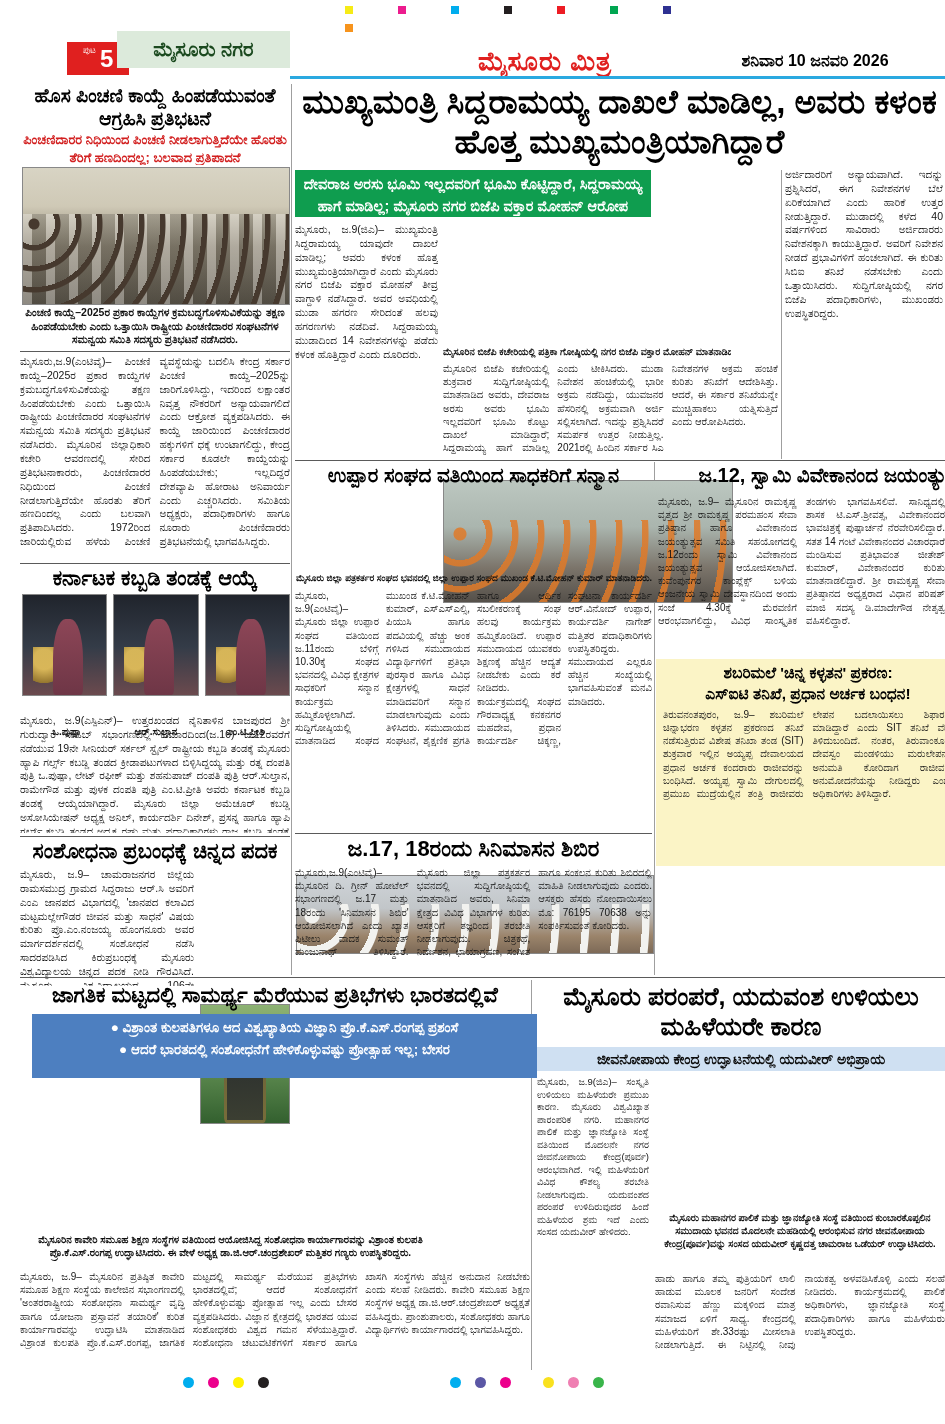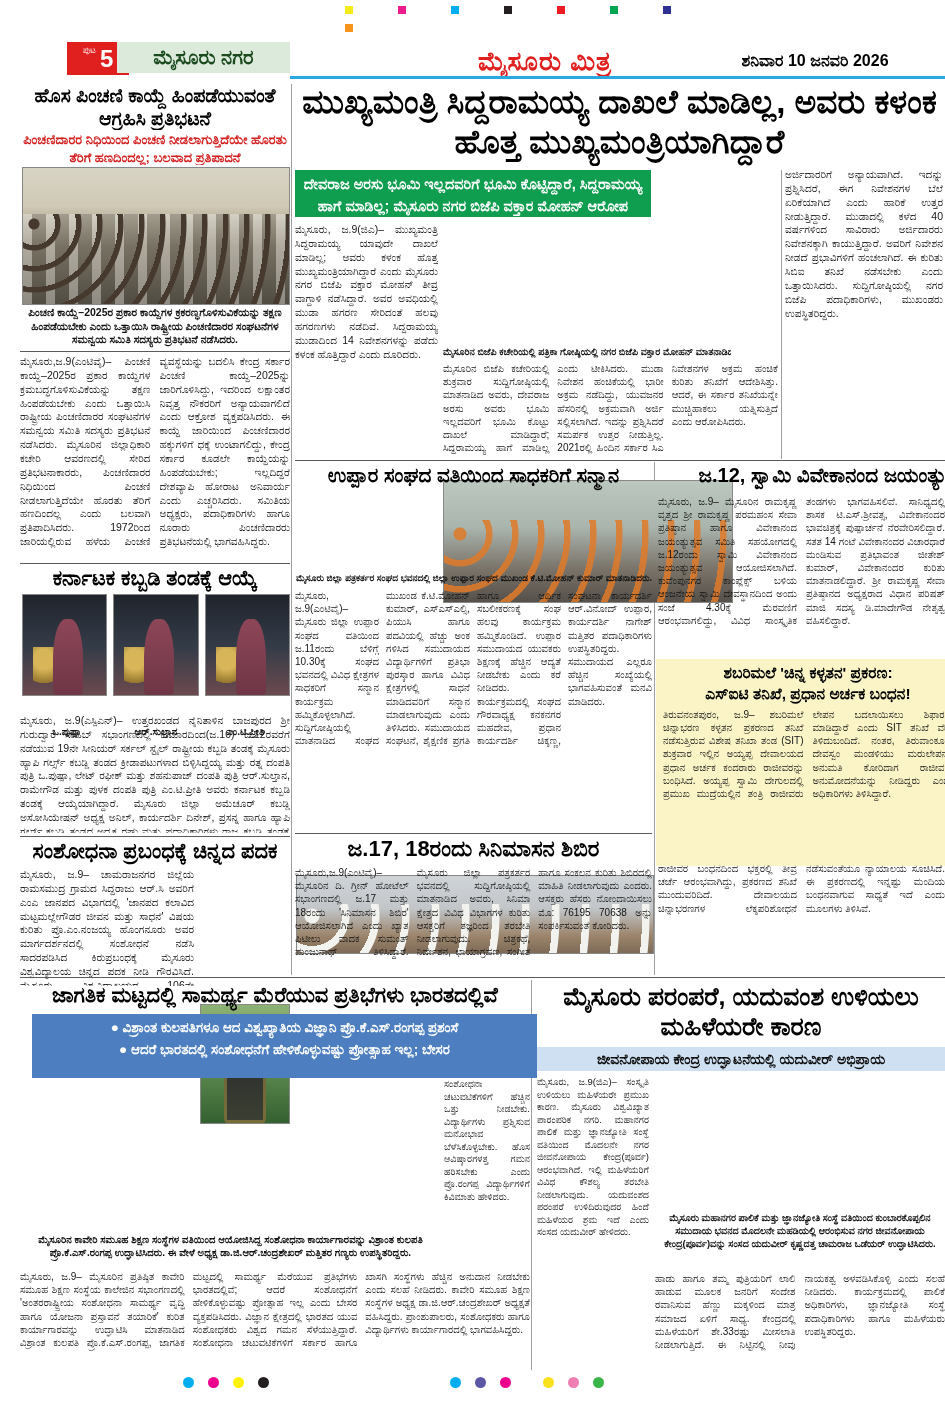--- a/index.html
+++ b/index.html
@@ -64,38 +64,38 @@
 <body>
 
 <div class="page">
 
   <div class="abs" style="left:345px;top:6px;width:420px;height:10px;"><span class="reg-sq" style="background: rgb(246, 235, 22);"></span><span class="reg-sq" style="background: rgb(236, 28, 142);"></span><span class="reg-sq" style="background: rgb(0, 173, 238);"></span><span class="reg-sq" style="background: rgb(35, 31, 32);"></span><span class="reg-sq" style="background: rgb(237, 28, 36);"></span><span class="reg-sq" style="background: rgb(0, 166, 81);"></span><span class="reg-sq" style="background: rgb(46, 49, 146);"></span><span class="reg-sq" style="background: rgb(247, 148, 29);"></span></div>
 
   <div class="abs pagebox" style="left:67px;top:42px;width:62px;height:33px;">
     <span class="lbl">ಪುಟ</span>
     <span class="num">5</span>
   </div>
-  <div class="abs band" style="left:117px;top:42px;width:173px;height:31px;justify-content:center;">
+  <div class="abs band" style="left:117px;top:31px;width:173px;height:37px;justify-content:center;">
     <span>ಮೈಸೂರು ನಗರ</span>
   </div>
   <div class="abs logo" style="left:425px;top:46px;width:240px;height:30px;">
     <span>ಮೈಸೂರು ಮಿತ್ರ</span>
   </div>
   <div class="abs dateline" style="left:715px;top:52px;width:200px;height:22px;">ಶನಿವಾರ 10 ಜನವರಿ 2026</div>
   <div class="abs blue-rule" style="left:290px;top:76px;width:655px;height:3px;"></div>
 
   <div class="abs vrule" style="left:291px;top:84px;height:891px;"></div>
   <div class="abs vrule" style="left:781px;top:170px;height:289px;"></div>
   <div class="abs vrule" style="left:654px;top:462px;height:513px;"></div>
   <div class="abs vrule" style="left:531px;top:980px;height:390px;"></div>
 
   <div class="abs hl" style="left:20px;top:84px;width:270px;height:46px;font-size:19px;line-height:1.22;">ಹೊಸ ಪಿಂಚಣಿ ಕಾಯ್ದೆ ಹಿಂಪಡೆಯುವಂತೆ ಆಗ್ರಹಿಸಿ ಪ್ರತಿಭಟನೆ</div>
   <div class="abs red-sub" style="left:20px;top:131px;width:270px;height:34px;">ಪಿಂಚಣಿದಾರರ ನಿಧಿಯಿಂದ ಪಿಂಚಣಿ ನೀಡಲಾಗುತ್ತಿದೆಯೇ ಹೊರತು ತೆರಿಗೆ ಹಣದಿಂದಲ್ಲ; ಬಲವಾದ ಪ್ರತಿಪಾದನೆ</div>
   <div class="abs ph ph-protest crowd" style="left:22px;top:167px;width:266px;height:136px;"></div>
-  <div class="abs caption" style="left:20px;top:306px;width:270px;height:42px;font-size:10.5px;line-height:1.3;">ಪಿಂಚಣಿ ಕಾಯ್ದೆ–2025ರ ಪ್ರಕಾರ ಕಾಯ್ದೆಗಳ ಕ್ರಕರಣ್ಧಗೊಳಿಸುವಿಕೆಯನ್ನು ತಕ್ಷಣ ಹಿಂಪಡೆಯಬೇಕು ಎಂದು ಒತ್ತಾಯಿಸಿ ರಾಷ್ಟ್ರೀಯ ಪಿಂಚಣಿದಾರರ ಸಂಘಟನೆಗಳ ಸಮನ್ವಯ ಸಮಿತಿ ಸದಸ್ಯರು ಪ್ರತಿಭಟನೆ ನಡೆಸಿದರು.</div>
+  <div class="abs caption" style="left:20px;top:306px;width:270px;height:42px;font-size:10.5px;line-height:1.3;">ಪಿಂಚಣಿ ಕಾಯ್ದೆ–2025ರ ಪ್ರಕಾರ ಕಾಯ್ದೆಗಳ ಕ್ರಮಬದ್ಧಗೊಳಿಸುವಿಕೆಯನ್ನು ತಕ್ಷಣ ಹಿಂಪಡೆಯಬೇಕು ಎಂದು ಒತ್ತಾಯಿಸಿ ರಾಷ್ಟ್ರೀಯ ಪಿಂಚಣಿದಾರರ ಸಂಘಟನೆಗಳ ಸಮನ್ವಯ ಸಮಿತಿ ಸದಸ್ಯರು ಪ್ರತಿಭಟನೆ ನಡೆಸಿದರು.</div>
   <div class="abs hrule" style="left:20px;top:351px;width:270px;"></div>
   <div class="abs body-txt cols2" style="left:20px;top:355px;width:270px;height:205px;">ಮೈಸೂರು,ಜ.9(ಎಂಟಿವೈ)– ಪಿಂಚಣಿ ಕಾಯ್ದೆ–2025ರ ಪ್ರಕಾರ ಕಾಯ್ದೆಗಳ ಕ್ರಮಬದ್ಧಗೊಳಿಸುವಿಕೆಯನ್ನು ತಕ್ಷಣ ಹಿಂಪಡೆಯಬೇಕು ಎಂದು ಒತ್ತಾಯಿಸಿ ರಾಷ್ಟ್ರೀಯ ಪಿಂಚಣಿದಾರರ ಸಂಘಟನೆಗಳ ಸಮನ್ವಯ ಸಮಿತಿ ಸದಸ್ಯರು ಪ್ರತಿಭಟನೆ ನಡೆಸಿದರು. ಮೈಸೂರಿನ ಜಿಲ್ಲಾಧಿಕಾರಿ ಕಚೇರಿ ಆವರಣದಲ್ಲಿ ಸೇರಿದ ಪ್ರತಿಭಟನಾಕಾರರು, ಪಿಂಚಣಿದಾರರ ನಿಧಿಯಿಂದ ಪಿಂಚಣಿ ನೀಡಲಾಗುತ್ತಿದೆಯೇ ಹೊರತು ತೆರಿಗೆ ಹಣದಿಂದಲ್ಲ ಎಂದು ಬಲವಾಗಿ ಪ್ರತಿಪಾದಿಸಿದರು. 1972ರಿಂದ ಜಾರಿಯಲ್ಲಿರುವ ಹಳೆಯ ಪಿಂಚಣಿ ವ್ಯವಸ್ಥೆಯನ್ನು ಬದಲಿಸಿ ಕೇಂದ್ರ ಸರ್ಕಾರ ಪಿಂಚಣಿ ಕಾಯ್ದೆ–2025ನ್ನು ಜಾರಿಗೊಳಿಸಿದ್ದು, ಇದರಿಂದ ಲಕ್ಷಾಂತರ ನಿವೃತ್ತ ನೌಕರರಿಗೆ ಅನ್ಯಾಯವಾಗಲಿದೆ ಎಂದು ಆಕ್ರೋಶ ವ್ಯಕ್ತಪಡಿಸಿದರು. ಈ ಕಾಯ್ದೆ ಜಾರಿಯಿಂದ ಪಿಂಚಣಿದಾರರ ಹಕ್ಕುಗಳಿಗೆ ಧಕ್ಕೆ ಉಂಟಾಗಲಿದ್ದು, ಕೇಂದ್ರ ಸರ್ಕಾರ ಕೂಡಲೇ ಕಾಯ್ದೆಯನ್ನು ಹಿಂಪಡೆಯಬೇಕು; ಇಲ್ಲದಿದ್ದರೆ ದೇಶವ್ಯಾಪಿ ಹೋರಾಟ ಅನಿವಾರ್ಯ ಎಂದು ಎಚ್ಚರಿಸಿದರು. ಸಮಿತಿಯ ಅಧ್ಯಕ್ಷರು, ಪದಾಧಿಕಾರಿಗಳು ಹಾಗೂ ನೂರಾರು ಪಿಂಚಣಿದಾರರು ಪ್ರತಿಭಟನೆಯಲ್ಲಿ ಭಾಗವಹಿಸಿದ್ದರು.</div>
   <div class="abs hrule" style="left:20px;top:563px;width:270px;"></div>
 
   <div class="abs hl" style="left:20px;top:566px;width:270px;height:26px;font-size:21px;">ಕರ್ನಾಟಕ ಕಬ್ಬಡಿ ತಂಡಕ್ಕೆ ಆಯ್ಕೆ</div>
   <div class="abs photo-row" style="left:22px;top:594px;width:268px;height:102px;">
     <div class="ph ph-kab" style="flex:1;"></div>
     <div class="ph ph-kab" style="flex:1;"></div>
     <div class="ph ph-kab" style="flex:1;"></div>
   </div>
@@ -130,31 +130,29 @@
   <div class="abs body-txt cols3" style="left:295px;top:866px;width:357px;height:107px;font-size:10px;">ಮೈಸೂರು,ಜ.9(ಎಂಟಿವೈ)– ಮೈಸೂರಿನ ದಿ. ಗ್ರೀನ್ ಹೋಟೆಲ್ ಸಭಾಂಗಣದಲ್ಲಿ ಜ.17 ಮತ್ತು 18ರಂದು 'ಸಿನಿಮಾಸನ ಶಿಬಿರ' ಆಯೋಜಿಸಲಾಗಿದೆ ಎಂದು ಖ್ಯಾತ ಪಿಟೀಲು ವಾದಕ ಸುಮಂತ್ ಮಂಜುನಾಥ್ ತಿಳಿಸಿದ್ದಾರೆ. ಮೈಸೂರು ಜಿಲ್ಲಾ ಪತ್ರಕರ್ತರ ಭವನದಲ್ಲಿ ಸುದ್ದಿಗೋಷ್ಠಿಯಲ್ಲಿ ಮಾತನಾಡಿದ ಅವರು, ಸಿನಿಮಾ ಕ್ಷೇತ್ರದ ವಿವಿಧ ವಿಭಾಗಗಳ ಕುರಿತು ಆಸಕ್ತರಿಗೆ ತಜ್ಞರಿಂದ ತರಬೇತಿ ನೀಡಲಾಗುವುದು. ಚಿತ್ರಕಥೆ, ನಿರ್ದೇಶನ, ಛಾಯಾಗ್ರಹಣ, ಸಂಗೀತ ಹಾಗೂ ಸಂಕಲನ ಕುರಿತು ಶಿಬಿರದಲ್ಲಿ ಮಾಹಿತಿ ನೀಡಲಾಗುವುದು ಎಂದರು. ಆಸಕ್ತರು ಹೆಸರು ನೋಂದಾಯಿಸಲು ಮೊ: 76195 70638 ಅನ್ನು ಸಂಪರ್ಕಿಸುವಂತೆ ಕೋರಿದರು.</div>
 
   <div class="abs hl" style="left:658px;top:464px;width:287px;height:27px;font-size:20px;margin-left:34px;">ಜ.12, ಸ್ವಾಮಿ ವಿವೇಕಾನಂದ ಜಯಂತ್ಯುತ್ಸವ</div>
   <div class="abs body-txt cols2" style="left:658px;top:495px;width:287px;height:161px;font-size:10px;">ಮೈಸೂರು, ಜ.9– ಮೈಸೂರಿನ ರಾಮಕೃಷ್ಣ ವೃತ್ತದ ಶ್ರೀ ರಾಮಕೃಷ್ಣ ಪರಮಹಂಸ ಸೇವಾ ಪ್ರತಿಷ್ಠಾನ ಹಾಗೂ ವಿವೇಕಾನಂದ ಜಯಂತ್ಯುತ್ಸವ ಸಮಿತಿ ಸಹಯೋಗದಲ್ಲಿ ಜ.12ರಂದು ಸ್ವಾಮಿ ವಿವೇಕಾನಂದ ಜಯಂತ್ಯುತ್ಸವ ಆಯೋಜಿಸಲಾಗಿದೆ. ಕುವೆಂಪುನಗರ ಕಾಂಪ್ಲೆಕ್ಸ್ ಬಳಿಯ ಆಂಜನೇಯ ಸ್ವಾಮಿ ದೇವಸ್ಥಾನದಿಂದ ಅಂದು ಸಂಜೆ 4.30ಕ್ಕೆ ಮೆರವಣಿಗೆ ಆರಂಭವಾಗಲಿದ್ದು, ವಿವಿಧ ಸಾಂಸ್ಕೃತಿಕ ತಂಡಗಳು ಭಾಗವಹಿಸಲಿವೆ. ಸಾನಿಧ್ಯದಲ್ಲಿ ಶಾಸಕ ಟಿ.ಎಸ್.ಶ್ರೀವತ್ಸ, ವಿವೇಕಾನಂದರ ಭಾವಚಿತ್ರಕ್ಕೆ ಪುಷ್ಪಾರ್ಚನೆ ನೆರವೇರಿಸಲಿದ್ದಾರೆ. ಸತತ 14 ಗಂಟೆ ವಿವೇಕಾನಂದರ ವಿಚಾರಧಾರೆ ಮಂಡಿಸುವ ಪ್ರತಿಭಾವಂತ ಜೀತೇಶ್ ಕುಮಾರ್, ವಿವೇಕಾನಂದರ ಕುರಿತು ಮಾತನಾಡಲಿದ್ದಾರೆ. ಶ್ರೀ ರಾಮಕೃಷ್ಣ ಸೇವಾ ಪ್ರತಿಷ್ಠಾನದ ಅಧ್ಯಕ್ಷರಾದ ವಿಧಾನ ಪರಿಷತ್ ಮಾಜಿ ಸದಸ್ಯ ಡಿ.ಮಾದೇಗೌಡ ನೇತೃತ್ವ ವಹಿಸಲಿದ್ದಾರೆ.</div>
 
   <div class="abs yellow-box" style="left:656px;top:659px;width:290px;height:199px;">
     <div class="hl" style="font-size:15.5px;line-height:1.35;">ಶಬರಿಮಲೆ 'ಚಿನ್ನ ಕಳ್ಳತನ' ಪ್ರಕರಣ:</div>
     <div class="hl" style="font-size:15.5px;line-height:1.35;">ಎಸ್ಐಟಿ ತನಿಖೆ, ಪ್ರಧಾನ ಅರ್ಚಕ ಬಂಧನ!</div>
     <div class="body-txt cols2" style="height:144px;font-size:10px;margin-top:3px;">ತಿರುವನಂತಪುರಂ, ಜ.9– ಶಬರಿಮಲೆ ಚಿನ್ನಾಭರಣ ಕಳ್ಳತನ ಪ್ರಕರಣದ ತನಿಖೆ ನಡೆಸುತ್ತಿರುವ ವಿಶೇಷ ತನಿಖಾ ತಂಡ (SIT) ಶುಕ್ರವಾರ ಇಲ್ಲಿನ ಅಯ್ಯಪ್ಪ ದೇವಾಲಯದ ಪ್ರಧಾನ ಅರ್ಚಕ ಕಂದರಾರು ರಾಜೀವರನ್ನು ಬಂಧಿಸಿದೆ. ಅಯ್ಯಪ್ಪ ಸ್ವಾಮಿ ದೇಗುಲದಲ್ಲಿ ಪ್ರಮುಖ ಮುದ್ರೆಯಲ್ಲಿನ ತಂತ್ರಿ ರಾಜೀವರು ಲೇಪನ ಬದಲಾಯಿಸಲು ಶಿಫಾರಸು ಮಾಡಿದ್ದಾರೆ ಎಂದು SIT ತನಿಖೆ ವೇಳೆ ತಿಳಿದುಬಂದಿದೆ. ನಂತರ, ತಿರುವಾಂಕೂರು ದೇವಸ್ವಂ ಮಂಡಳಿಯು ಮರುಲೇಪನಕ್ಕೆ ಅನುಮತಿ ಕೋರಿದಾಗ ರಾಜೀವರು ಅನುಮೋದನೆಯನ್ನು ನೀಡಿದ್ದರು ಎಂದು ಅಧಿಕಾರಿಗಳು ತಿಳಿಸಿದ್ದಾರೆ.</div>
   </div>
-  <div class="abs body-txt cols2" style="left:658px;top:862px;width:287px;height:112px;font-size:10px;">ರಾಜೀವರ ಬಂಧನದಿಂದ ಭಕ್ತರಲ್ಲಿ ತೀವ್ರ ಚರ್ಚೆ ಆರಂಭವಾಗಿದ್ದು, ಪ್ರಕರಣದ ತನಿಖೆ ಮುಂದುವರಿದಿದೆ. ದೇವಾಲಯದ ಚಿನ್ನಾಭರಣಗಳ ಲೆಕ್ಕಪರಿಶೋಧನೆ ನಡೆಸುವಂತೆಯೂ ನ್ಯಾಯಾಲಯ ಸೂಚಿಸಿದೆ. ಈ ಪ್ರಕರಣದಲ್ಲಿ ಇನ್ನಷ್ಟು ಮಂದಿಯ ಬಂಧನವಾಗುವ ಸಾಧ್ಯತೆ ಇದೆ ಎಂದು ಮೂಲಗಳು ತಿಳಿಸಿವೆ.</div>
 
   <div class="abs hrule" style="left:20px;top:977px;width:925px;"></div>
 
   <div class="abs blue-box" style="left:32px;top:1014px;width:497px;height:58px;">
     <div>● ವಿಶ್ರಾಂತ ಕುಲಪತಿಗಳೂ ಆದ ವಿಶ್ವಖ್ಯಾತಿಯ ವಿಜ್ಞಾನಿ ಪ್ರೊ.ಕೆ.ಎಸ್.ರಂಗಪ್ಪ ಪ್ರಶಂಸೆ</div>
     <div>● ಆದರೆ ಭಾರತದಲ್ಲಿ ಸಂಶೋಧನೆಗೆ ಹೇಳಿಕೊಳ್ಳುವಷ್ಟು ಪ್ರೋತ್ಸಾಹ ಇಲ್ಲ; ಬೇಸರ</div>
   </div>
   <div class="abs hl" style="left:20px;top:983px;width:510px;height:28px;font-size:21px;">ಜಾಗತಿಕ ಮಟ್ಟದಲ್ಲಿ ಸಾಮರ್ಥ್ಯ ಮೆರೆಯುವ ಪ್ರತಿಭೆಗಳು ಭಾರತದಲ್ಲಿವೆ</div>
 
-  <div class="abs body-txt" style="left:444px;top:1078px;width:86px;height:188px;font-size:9.5px;">ಸಂಶೋಧನಾ ಚಟುವಟಿಕೆಗಳಿಗೆ ಹೆಚ್ಚಿನ ಒತ್ತು ನೀಡಬೇಕು. ವಿದ್ಯಾರ್ಥಿಗಳು ಪ್ರಶ್ನಿಸುವ ಮನೋಭಾವ ಬೆಳೆಸಿಕೊಳ್ಳಬೇಕು. ಹೊಸ ಆವಿಷ್ಕಾರಗಳತ್ತ ಗಮನ ಹರಿಸಬೇಕು ಎಂದು ಪ್ರೊ.ರಂಗಪ್ಪ ವಿದ್ಯಾರ್ಥಿಗಳಿಗೆ ಕಿವಿಮಾತು ಹೇಳಿದರು.</div>
   <div class="abs caption" style="left:22px;top:1233px;width:417px;height:33px;font-size:10px;line-height:1.3;">ಮೈಸೂರಿನ ಕಾವೇರಿ ಸಮೂಹ ಶಿಕ್ಷಣ ಸಂಸ್ಥೆಗಳ ವತಿಯಿಂದ ಆಯೋಜಿಸಿದ್ದ ಸಂಶೋಧನಾ ಕಾರ್ಯಾಗಾರವನ್ನು ವಿಶ್ರಾಂತ ಕುಲಪತಿ ಪ್ರೊ.ಕೆ.ಎಸ್.ರಂಗಪ್ಪ ಉದ್ಘಾಟಿಸಿದರು. ಈ ವೇಳೆ ಅಧ್ಯಕ್ಷ ಡಾ.ಜಿ.ಆರ್.ಚಂದ್ರಶೇಖರ್ ಮತ್ತಿತರ ಗಣ್ಯರು ಉಪಸ್ಥಿತರಿದ್ದರು.</div>
   <div class="abs body-txt cols3" style="left:20px;top:1270px;width:510px;height:98px;font-size:10px;">ಮೈಸೂರು, ಜ.9– ಮೈಸೂರಿನ ಪ್ರತಿಷ್ಠಿತ ಕಾವೇರಿ ಸಮೂಹ ಶಿಕ್ಷಣ ಸಂಸ್ಥೆಯ ಕಾಲೇಜಿನ ಸಭಾಂಗಣದಲ್ಲಿ 'ಅಂತರರಾಷ್ಟ್ರೀಯ ಸಂಶೋಧನಾ ಸಾಮರ್ಥ್ಯ ವೃದ್ಧಿ ಹಾಗೂ ಯೋಜನಾ ಪ್ರಸ್ತಾವನೆ ತಯಾರಿಕೆ' ಕುರಿತ ಕಾರ್ಯಾಗಾರವನ್ನು ಉದ್ಘಾಟಿಸಿ ಮಾತನಾಡಿದ ವಿಶ್ರಾಂತ ಕುಲಪತಿ ಪ್ರೊ.ಕೆ.ಎಸ್.ರಂಗಪ್ಪ, ಜಾಗತಿಕ ಮಟ್ಟದಲ್ಲಿ ಸಾಮರ್ಥ್ಯ ಮೆರೆಯುವ ಪ್ರತಿಭೆಗಳು ಭಾರತದಲ್ಲಿವೆ; ಆದರೆ ಸಂಶೋಧನೆಗೆ ಹೇಳಿಕೊಳ್ಳುವಷ್ಟು ಪ್ರೋತ್ಸಾಹ ಇಲ್ಲ ಎಂದು ಬೇಸರ ವ್ಯಕ್ತಪಡಿಸಿದರು. ವಿಜ್ಞಾನ ಕ್ಷೇತ್ರದಲ್ಲಿ ಭಾರತದ ಯುವ ಸಂಶೋಧಕರು ವಿಶ್ವದ ಗಮನ ಸೆಳೆಯುತ್ತಿದ್ದಾರೆ. ಸಂಶೋಧನಾ ಚಟುವಟಿಕೆಗಳಿಗೆ ಸರ್ಕಾರ ಹಾಗೂ ಖಾಸಗಿ ಸಂಸ್ಥೆಗಳು ಹೆಚ್ಚಿನ ಅನುದಾನ ನೀಡಬೇಕು ಎಂದು ಸಲಹೆ ನೀಡಿದರು. ಕಾವೇರಿ ಸಮೂಹ ಶಿಕ್ಷಣ ಸಂಸ್ಥೆಗಳ ಅಧ್ಯಕ್ಷ ಡಾ.ಜಿ.ಆರ್.ಚಂದ್ರಶೇಖರ್ ಅಧ್ಯಕ್ಷತೆ ವಹಿಸಿದ್ದರು. ಪ್ರಾಂಶುಪಾಲರು, ಸಂಶೋಧಕರು ಹಾಗೂ ವಿದ್ಯಾರ್ಥಿಗಳು ಕಾರ್ಯಾಗಾರದಲ್ಲಿ ಭಾಗವಹಿಸಿದ್ದರು.</div>
 
   <div class="abs hl" style="left:537px;top:981px;width:408px;height:62px;font-size:25px;line-height:1.2;">ಮೈಸೂರು ಪರಂಪರೆ, ಯದುವಂಶ ಉಳಿಯಲು ಮಹಿಳೆಯರೇ ಕಾರಣ</div>
   <div class="abs blue-sub" style="left:537px;top:1047px;width:408px;height:24px;line-height:24px;">ಜೀವನೋಪಾಯ ಕೇಂದ್ರ ಉದ್ಘಾಟನೆಯಲ್ಲಿ ಯದುವೀರ್ ಅಭಿಪ್ರಾಯ</div>
   <div class="abs body-txt" style="left:537px;top:1076px;width:112px;height:294px;font-size:9.5px;">ಮೈಸೂರು, ಜ.9(ಜಿಎ)– ಸಂಸ್ಕೃತಿ ಉಳಿಯಲು ಮಹಿಳೆಯರೇ ಪ್ರಮುಖ ಕಾರಣ. ಮೈಸೂರು ವಿಶ್ವವಿಖ್ಯಾತ ಪಾರಂಪರಿಕ ನಗರಿ. ಮಹಾನಗರ ಪಾಲಿಕೆ ಮತ್ತು ಜ್ಞಾನಜ್ಯೋತಿ ಸಂಸ್ಥೆ ವತಿಯಿಂದ ಮೊದಲನೇ ನಗರ ಜೀವನೋಪಾಯ ಕೇಂದ್ರ(ಪೂರ್ವ) ಆರಂಭವಾಗಿದೆ. ಇಲ್ಲಿ ಮಹಿಳೆಯರಿಗೆ ವಿವಿಧ ಕೌಶಲ್ಯ ತರಬೇತಿ ನೀಡಲಾಗುವುದು. ಯದುವಂಶದ ಪರಂಪರೆ ಉಳಿದಿರುವುದರ ಹಿಂದೆ ಮಹಿಳೆಯರ ಶ್ರಮ ಇದೆ ಎಂದು ಸಂಸದ ಯದುವೀರ್ ಹೇಳಿದರು.</div>
 
   <div class="abs caption" style="left:655px;top:1212px;width:290px;height:56px;font-size:9.5px;line-height:1.35;">ಮೈಸೂರು ಮಹಾನಗರ ಪಾಲಿಕೆ ಮತ್ತು ಜ್ಞಾನಜ್ಯೋತಿ ಸಂಸ್ಥೆ ವತಿಯಿಂದ ಕುಂಬಾರಕೊಪ್ಪಲಿನ ಸಮುದಾಯ ಭವನದ ಮೊದಲನೇ ಮಹಡಿಯಲ್ಲಿ ಆರಂಭಿಸುವ ನಗರ ಜೀವನೋಪಾಯ ಕೇಂದ್ರ(ಪೂರ್ವ)ವನ್ನು ಸಂಸದ ಯದುವೀರ್ ಕೃಷ್ಣದತ್ತ ಚಾಮರಾಜ ಒಡೆಯರ್ ಉದ್ಘಾಟಿಸಿದರು.</div>
   <div class="abs body-txt cols2" style="left:655px;top:1272px;width:290px;height:98px;font-size:10px;">ಹಾಡು ಹಾಗೂ ತಮ್ಮ ಪುತ್ರಿಯರಿಗೆ ಲಾಲಿ ಹಾಡುವ ಮೂಲಕ ಜನರಿಗೆ ಸಂದೇಶ ರವಾನಿಸುವ ಹೆಣ್ಣು ಮಕ್ಕಳಿಂದ ಮಾತ್ರ ಸಮಾಜದ ಏಳಿಗೆ ಸಾಧ್ಯ. ಕೇಂದ್ರದಲ್ಲಿ ಮಹಿಳೆಯರಿಗೆ ಶೇ.33ರಷ್ಟು ಮೀಸಲಾತಿ ನೀಡಲಾಗುತ್ತಿದೆ. ಈ ನಿಟ್ಟಿನಲ್ಲಿ ನೀವು ನಾಯಕತ್ವ ಅಳವಡಿಸಿಕೊಳ್ಳಿ ಎಂದು ಸಲಹೆ ನೀಡಿದರು. ಕಾರ್ಯಕ್ರಮದಲ್ಲಿ ಪಾಲಿಕೆ ಅಧಿಕಾರಿಗಳು, ಜ್ಞಾನಜ್ಯೋತಿ ಸಂಸ್ಥೆ ಪದಾಧಿಕಾರಿಗಳು ಹಾಗೂ ಮಹಿಳೆಯರು ಉಪಸ್ಥಿತರಿದ್ದರು.</div>
 

